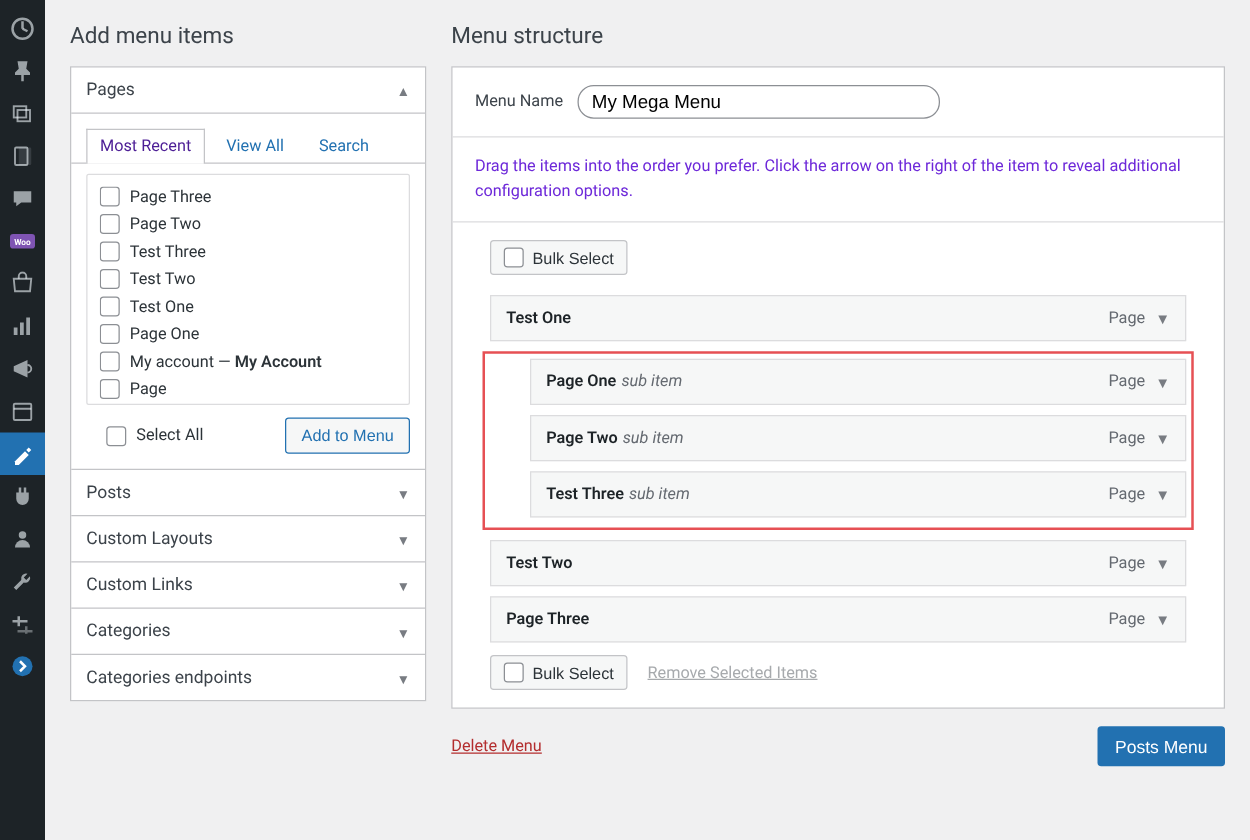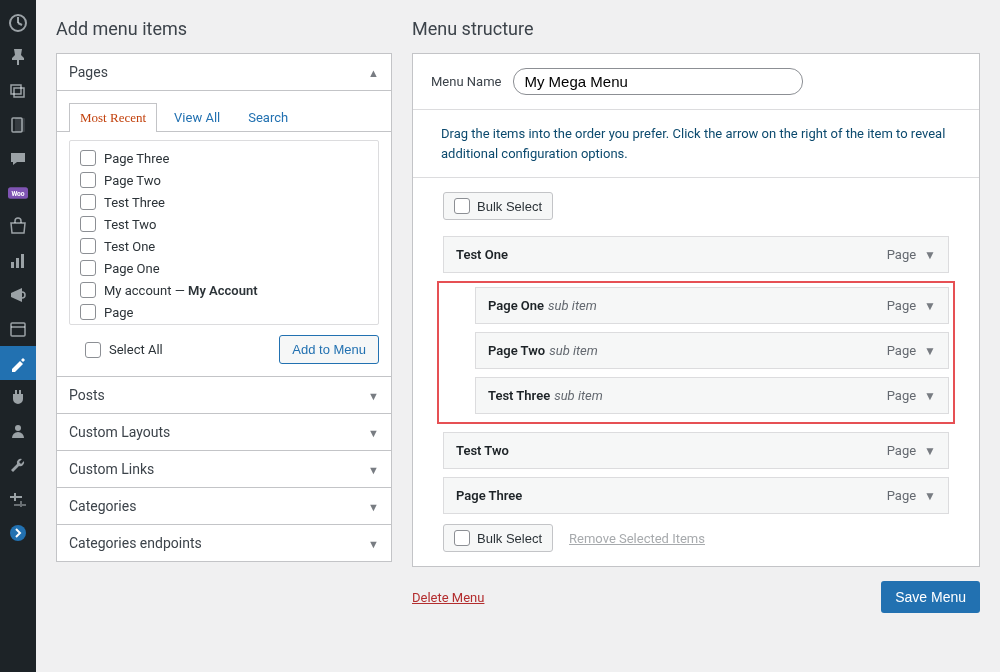--- a/index.html
+++ b/index.html
@@ -6,52 +6,52 @@
   body { font-family: -apple-system, BlinkMacSystemFont, "Segoe UI", Roboto, sans-serif; font-size: 13px; color: #3c434a; background: #f0f0f1; display: flex; width: 1000px; height: 672px; overflow: hidden; }
 
   
   .admin-menu { width: 36px; background: #1d2327; display: flex; flex-direction: column; align-items: center; padding-top: 6px; gap: 0; }
   .admin-menu .mi { width: 36px; height: 34px; display: flex; align-items: center; justify-content: center; color: rgba(240,246,252,.6); cursor: pointer; }
   .admin-menu .mi.active { background: #2271b1; color: #fff; }
   .admin-menu .mi svg { width: 20px; height: 20px; }
 
   
   .main { flex: 1; display: flex; gap: 20px; padding: 18px 20px; overflow: auto; }
-  .col-left { width: 336px; flex-shrink: 0; }
+  .col-left { width: 285px; flex-shrink: 0; }
   .col-right { flex: 1; }
 
   h2.section-title { font-size: 18px; font-weight: 400; margin-bottom: 14px; }
 
   
   .acc { border: 1px solid #c3c4c7; background: #fff; }
   .acc-head { display: flex; justify-content: space-between; align-items: flex-end; padding: 10px 12px; border-top: 1px solid #c3c4c7; cursor: pointer; font-size: 14px; }
   .acc .acc-item:first-child .acc-head { border-top: none; }
   .acc-head .arrow { font-size: 11px; color: #787c82; }
   .acc-body { padding: 12px; border-top: 1px solid #c3c4c7; }
 
   .tabs { display: flex; gap: 6px; border-bottom: 1px solid #c3c4c7; margin: 0 -12px 8px -12px; padding: 0 12px; }
   .tabs .tab { padding: 6px 10px; font-size: 13px; border: 1px solid transparent; border-bottom: none; margin-bottom: -1px; cursor: pointer; color: #2271b1; }
-  .tabs .tab.active { border-color: #c3c4c7; background: #fff; color: #c2410c; font-family: Liberation Serif, serif; }
+  .tabs .tab.active { border-color: #c3c4c7; background: #fff; color: #4c1d95; }
 
   .page-list { border: 1px solid #dcdcde; border-radius: 2px; height: 185px; overflow-y: scroll; padding: 6px 0; }
   .page-list::-webkit-scrollbar { width: 14px; }
   .page-list::-webkit-scrollbar-track { background: #f0f0f1; }
   .page-list::-webkit-scrollbar-thumb { background: #c3c4c7; border-radius: 3px; }
   .page-list label { display: flex; align-items: center; gap: 8px; padding: 3px 10px; cursor: pointer; color: #2c3338; }
   .page-list label .nm strong { font-weight: 600; }
   input[type=checkbox] { width: 16px; height: 16px; border: 1px solid #8c8f94; border-radius: 3px; appearance: none; background: #fff; cursor: pointer; }
 
   .acc-body .foot { display: flex; justify-content: space-between; align-items: center; margin-top: 10px; }
   .foot label.selectall { display: flex; align-items: center; gap: 8px; color: #2c3338; cursor: pointer; padding-left: 16px; }
   .btn-outline { border: 1px solid #2271b1; color: #2271b1; background: #f6f7f7; padding: 6px 12px; border-radius: 3px; cursor: pointer; font-size: 13px; }
 
   
   .menu-settings { border: 1px solid #c3c4c7; background: #fff; }
   .ms-row { padding: 14px 18px; border-bottom: 1px solid #dcdcde; display: flex; align-items: center; gap: 12px; }
-  .ms-instructions { padding: 14px 28px; border-bottom: 1px solid #dcdcde; color: #0c4a6e; line-height: 1.5; }
+  .ms-instructions { padding: 14px 18px; border-bottom: 1px solid #dcdcde; color: #6d28d9; line-height: 1.5; }
   .ms-inner { padding: 14px 30px; }
   .menu-name-input { width: 290px; padding: 4px 10px; font-size: 15px; border: 1px solid #8c8f94; border-radius: 13px; }
   .btn-plain { border: 1px solid #c3c4c7; background: #f6f7f7; color: #2c3338; padding: 5px 10px; border-radius: 3px; cursor: pointer; font-size: 13px; display: inline-flex; align-items: center; gap: 7px; }
   .btn-plain input[type=checkbox] { margin: 0; }
 
   .menu-items { margin-top: 16px; }
   .mi-item { border: 1px solid #dcdcde; background: #f6f7f7; display: flex; align-items: center; padding: 10px 12px; margin-bottom: 8px; cursor: move; }
   .mi-item.depth-1 { margin-left: 32px; }
   .mi-item .ttl { font-weight: 600; color: #1d2327; }
   .mi-item .sub { font-style: italic; color: #646970; font-weight: 400; margin-left: 4px; }
@@ -326,16 +326,16 @@
             <input type="checkbox" style="">
             <span>Bulk Select</span>
           </button>
           <span class="link-disabled">Remove Selected Items</span>
         </div>
       </div>
     </div>
 
     <div class="bottom-bar">
       <a class="link-delete">Delete Menu</a>
-      <button class="btn-primary">Save Menu</button>
+      <button class="btn-primary">Posts Menu</button>
     </div>
   </div>
 </div>
 
 </body></html>

